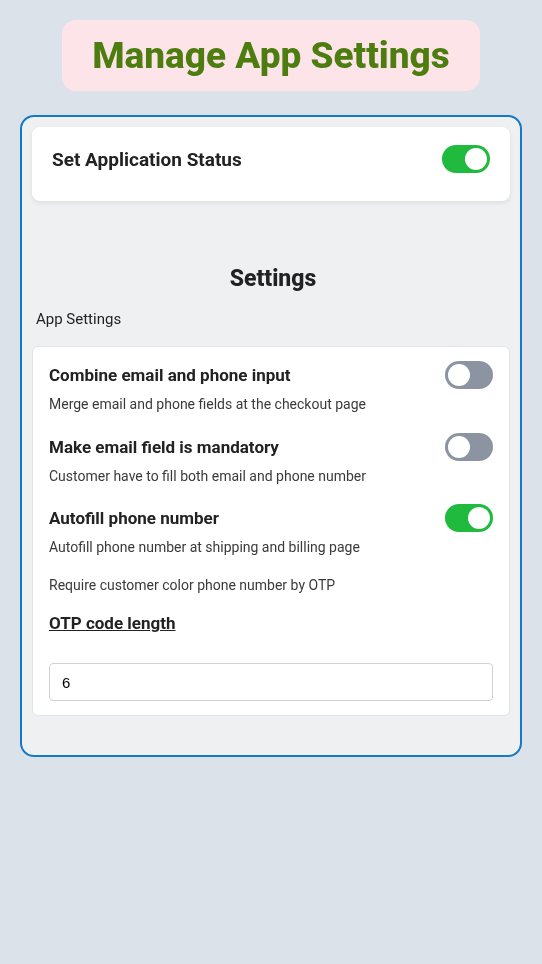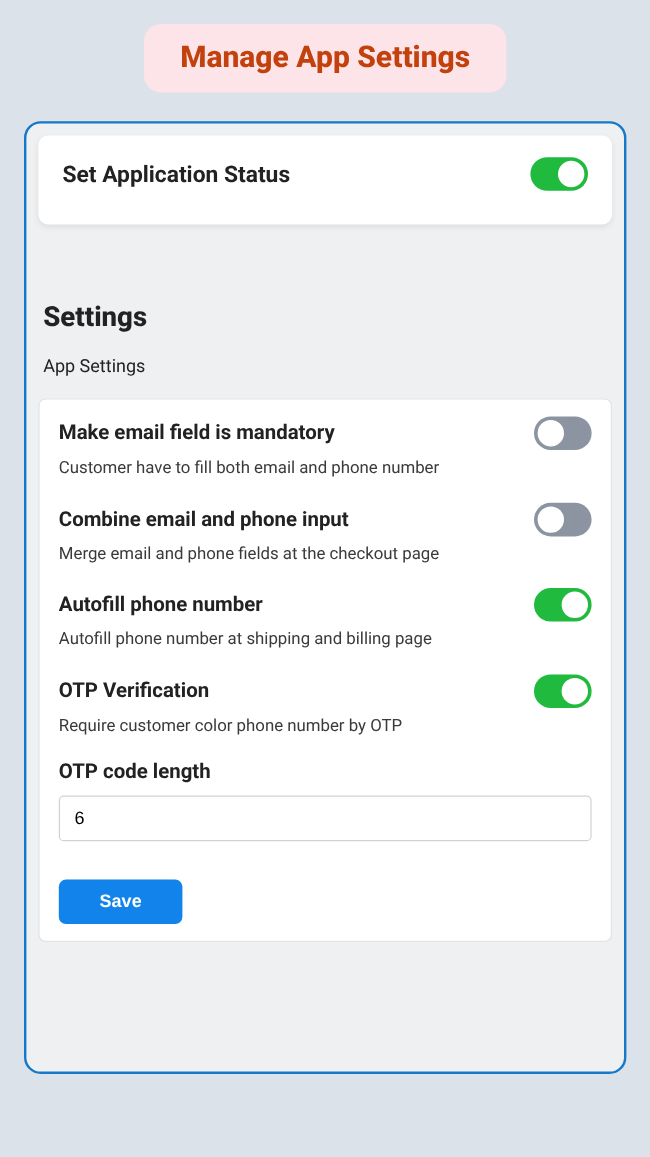--- a/index.html
+++ b/index.html
@@ -11,30 +11,30 @@
       padding: 20px;
     }
     .header-pill {
       background: #fde4e9;
       border-radius: 14px;
       padding: 14px 30px;
       margin: 0 auto 24px;
       width: fit-content;
     }
     .header-title {
-      font-size: 25px;
+      font-size: 37px;
       font-weight: 800;
-      color: #c2410c;
+      color: #4d7c0f;
     }
     .main-panel {
       border: 2px solid #1578c9;
       border-radius: 14px;
       background: #eef0f2;
       padding: 10px;
-      height: 794px;
+      height: 642px;
       overflow: hidden;
     }
     .status-card {
       background: #fff;
       border-radius: 8px;
       padding: 18px 20px 28px;
       box-shadow: 0 2px 5px rgba(0,0,0,0.08);
       display: flex;
       justify-content: space-between;
       align-items: center;
@@ -61,20 +61,21 @@
     }
     .toggle.on { background: #1fba3e; }
     .toggle.on .toggle-knob { right: 3px; }
     .toggle.off { background: #8c94a1; }
     .toggle.off .toggle-knob { left: 3px; }
     .section-title {
       font-size: 23px;
       font-weight: 800;
       color: #222;
       margin: 64px 0 10px 4px;
+      text-align: center;
     }
     .subsection-title {
       font-size: 15px;
       font-weight: 400;
       color: #222;
       margin: 18px 0 18px 4px;
     }
     .settings-card {
       background: #fff;
       border: 1px solid #e1e3e6;
@@ -144,60 +145,53 @@
     </div>
   </div>
 
   <div class="section-title">Settings</div>
   <div class="subsection-title">App Settings</div>
 
   <div class="settings-card">
 
     <div class="setting-row">
       <div class="setting-head">
+        <div class="setting-label">Combine email and phone input</div>
+        <div class="toggle off">
+          <div class="toggle-knob"></div>
+        </div>
+      </div>
+      <div class="setting-desc">Merge email and phone fields at the checkout page</div>
+    </div>
+
+    <div class="setting-row">
+      <div class="setting-head">
         <div class="setting-label">Make email field is mandatory</div>
         <div class="toggle off">
           <div class="toggle-knob"></div>
         </div>
       </div>
       <div class="setting-desc">Customer have to fill both email and phone number</div>
-    </div>
-
-    <div class="setting-row">
-      <div class="setting-head">
-        <div class="setting-label">Combine email and phone input</div>
-        <div class="toggle off">
-          <div class="toggle-knob"></div>
-        </div>
-      </div>
-      <div class="setting-desc">Merge email and phone fields at the checkout page</div>
     </div>
 
     <div class="setting-row">
       <div class="setting-head">
         <div class="setting-label">Autofill phone number</div>
         <div class="toggle on">
           <div class="toggle-knob"></div>
         </div>
       </div>
       <div class="setting-desc">Autofill phone number at shipping and billing page</div>
     </div>
 
     <div class="setting-row">
-      <div class="setting-head">
-        <div class="setting-label">OTP Verification</div>
-        <div class="toggle on">
-          <div class="toggle-knob"></div>
-        </div>
-      </div>
       <div class="setting-desc">Require customer color phone number by OTP</div>
     </div>
 
     <div class="setting-row">
-      <div class="setting-label" style="margin-bottom:2px;">OTP code length</div>
+      <div class="setting-label" style="margin-bottom:22px;text-decoration:underline;">OTP code length</div>
       <input class="input-field" value="6" style="">
     </div>
 
 
-    <button class="save-btn">Save</button>
 
   </div>
 </div>
 
 </body></html>

